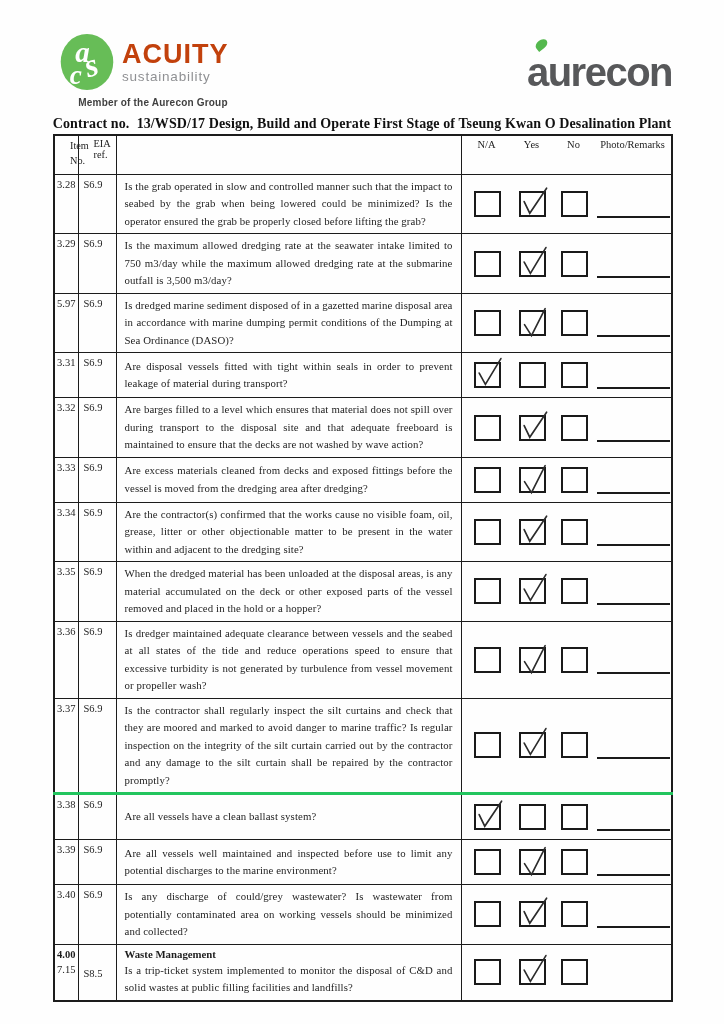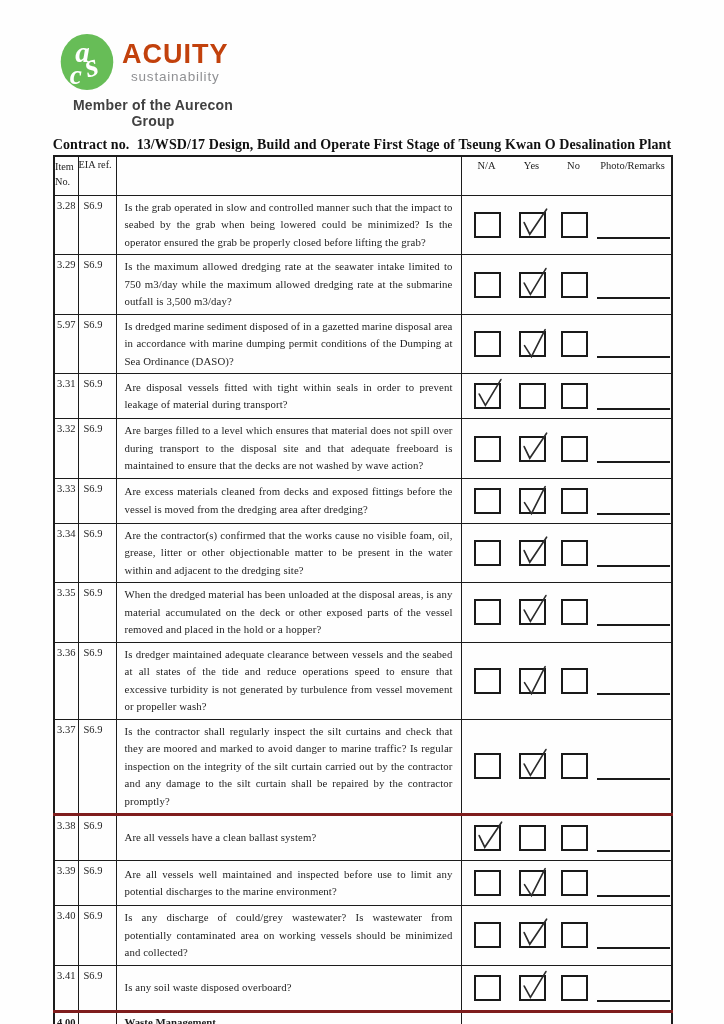--- a/index.html
+++ b/index.html
@@ -14,24 +14,24 @@
   }
   
   .brand-row {
     display: flex; justify-content: space-between; align-items: flex-start;
     padding: 32px 52px 0 58px;
   }
   .acuity { display: inline-block; }
   .acuity-top { display: flex; align-items: center; }
   .acuity-text { margin-left: 6px; font-family: "Liberation Sans", sans-serif; }
   .acuity-name { font-size: 27px; font-weight: bold; letter-spacing: 1px; color: #c2410c; line-height: 1; }
-  .acuity-sub  { font-size: 13.5px; color: #8f9093; letter-spacing: 0.8px; margin-top: 1px; text-align: center; }
+  .acuity-sub  { font-size: 13.5px; color: #8f9093; letter-spacing: 0.8px; margin-top: 1px; text-align: left; }
   .acuity-member {
     font-family: "Liberation Sans", sans-serif;
-    font-size: 14px; font-weight: bold; color: #414141;
+    font-size: 10px; font-weight: bold; color: #414141;
     margin-top: 5px; text-align: center; width: 190px; letter-spacing: 0.2px;
   }
   .aurecon { position: relative; margin-top: 10px; padding-top: 10px; }
   .aurecon-word {
     font-family: "Liberation Sans", sans-serif;
     font-size: 40px; font-weight: bold; color: #57585a;
     letter-spacing: -1.5px; line-height: 1;
   }
   .aurecon-leaf {
     position: absolute; left: 8px; top: -2px;
@@ -47,21 +47,21 @@
   table.checklist {
     border-collapse: collapse; table-layout: fixed;
     width: 618px; margin: 2px 0 0 53px;
     font-size: 10.8px;
   }
   table.checklist, table.checklist td, table.checklist th { border: 1.4px solid #1c1c1c; }
   table.checklist { border-width: 2px; }
   col.w-item { width: 24px; } col.w-ref { width: 38px; }
   col.w-q { width: 345px; } col.w-check { width: 211px; }
 
-  thead th { font-weight: normal; text-align: left; height: 34px; vertical-align: top; padding: 2px 0; font-size: 10.3px; }
+  thead th { font-weight: normal; text-align: left; height: 34px; vertical-align: top; padding: 2px 15px; font-size: 10.3px; }
   .hdr-item div { line-height: 1.5; }
   .hdr-check { position: relative; }
   .hdr-check span { position: absolute; top: 3px; text-align: center; font-size: 10.5px; }
   .h-na { left: 5px;  width: 40px; }
   .h-yes{ left: 50px; width: 40px; }
   .h-no { left: 92px; width: 40px; }
   .h-remarks { left: 131px; width: 80px; }
 
   tbody td { padding: 2px 5px; }
   td.c-item, td.c-ref { vertical-align: top; font-size: 10.5px; padding-top: 4px; }
@@ -85,21 +85,21 @@
   .b-na { left: 12px; } .b-yes { left: 57px; } .b-no { left: 99px; }
   .tick { display: none; position: absolute; left: -3px; top: -9px; width: 31px; height: 34px; overflow: visible; }
   .box.checked .tick { display: block; }
   .tick path { fill: none; stroke: #2c2c2c; stroke-width: 1.6; stroke-linecap: round; }
   tbody tr:nth-child(odd)  .tick { transform: rotate(3deg); }
   tbody tr:nth-child(3n)   .tick { transform: rotate(-4deg) translateY(3px); }
   .remark-line {
     position: absolute; left: 135px; width: 73px; top: 50%;
     margin-top: 12px; border-bottom: 2.2px solid #1a1a1a;
   }
-  tbody tr:nth-child(11), tbody tr:nth-child(15) { border-top: 3px solid #7f1d1d; margin-top: 27px; }
+  tbody tr:nth-child(11), tbody tr:nth-child(15) { border-top: 3px solid #22c55e; margin-top: 27px; }
 </style>
 </head>
 <body>
 
 <div class="page">
 
   <div class="brand-row">
     <div class="acuity">
       <div class="acuity-top">
         <svg width="58" height="60" viewBox="0 0 64 66">
@@ -107,20 +107,24 @@
           <text x="19" y="33" font-size="32" fill="#ffffff" font-family="Liberation Serif, serif" font-style="italic" font-weight="bold">a</text>
           <text x="13" y="57" font-size="30" fill="#ffffff" font-family="Liberation Serif, serif" font-style="italic" font-weight="bold">c</text>
           <text x="30" y="48" font-size="36" fill="#ffffff" font-family="Liberation Serif, serif" font-style="italic" font-weight="bold" transform="rotate(-18 38 38)">s</text>
         </svg>
         <div class="acuity-text">
           <div class="acuity-name">ACUITY</div>
           <div class="acuity-sub">sustainability</div>
         </div>
       </div>
       <div class="acuity-member">Member of the Aurecon Group</div>
+    </div>
+    <div class="aurecon">
+      <span class="aurecon-leaf"></span>
+      <span class="aurecon-word">aurecon</span>
     </div>
   </div>
 
   <div class="doc-title">Contract no.&nbsp; 13/WSD/17 Design, Build and Operate First Stage of Tseung Kwan O Desalination Plant</div>
 
   <table class="checklist">
     <colgroup>
         <col class="w-item">
         <col class="w-ref">
         <col class="w-q">
@@ -487,47 +491,20 @@
         <svg class="tick" viewBox="0 0 30 30">
                 <path d="M6 16 L12 27 L27 2"></path>
               </svg>
       </span>
       <span class="box b-no">
         
       </span>
       <span class="remark-line"></span>
     </td>
   </tr>
-        <tr>
-    <td class="c-item">
-      <div class="item-main">3.41</div>
-
-    </td>
-    <td class="c-ref">
-      <div>S6.9</div>
-    </td>
-    <td class="c-q">
-
-      <div class="q-text">Is any soil waste disposed overboard?</div>
-    </td>
-    <td class="c-check">
-      <span class="box b-na">
-        
-      </span>
-      <span class="box b-yes checked">
-        <svg class="tick" viewBox="0 0 30 30">
-                <path d="M6 16 L12 27 L27 2"></path>
-              </svg>
-      </span>
-      <span class="box b-no">
-        
-      </span>
-      <span class="remark-line"></span>
-    </td>
-  </tr>
         <tr class="section-row">
     <td class="c-item">
       <div class="item-main">4.00</div>
       <div class="item-sub">7.15</div>
     </td>
     <td class="c-ref">
       <div>S8.5</div>
     </td>
     <td class="c-q">
       <div class="q-section">Waste Management</div>

